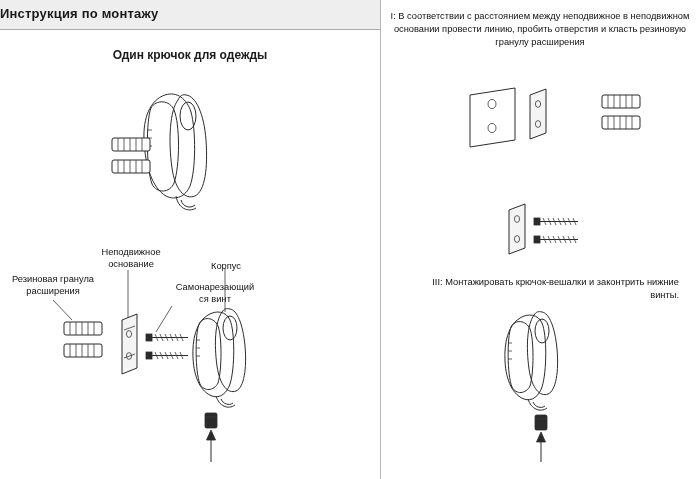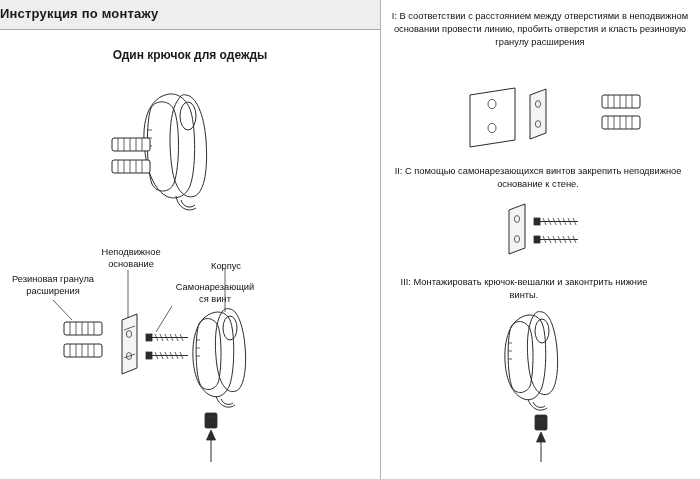--- a/index.html
+++ b/index.html
@@ -60,21 +60,21 @@
   
   .step-text {
     position: absolute;
     font-size: 9.3px;
     line-height: 13px;
     text-align: center;
     color: #111;
   }
   #step1-text { left: 386px; top: 10px;  width: 308px; }
   #step2-text { left: 392px; top: 165px; width: 292px; }
-  #step3-text { left: 371px; top: 276px; width: 292px; text-align: center; padding-left: 14px; box-sizing: border-box;}
+  #step3-text { left: 387px; top: 276px; width: 292px; text-align: right; padding-left: 14px; box-sizing: border-box;}
   
   .label {
     position: absolute;
     font-size: 9.3px;
     line-height: 12px;
     color: #111;
     text-align: center;
   }
   #lbl-rubber   { left: 10px;  top: 273px; width: 86px; }
   #lbl-base     { left: 88px;  top: 246px; width: 86px; text-align: center; }
@@ -100,22 +100,21 @@
 <body>
 
 <div id="page">
 
   <div class="title-bar"></div>
   <div class="title-text">Инструкция по монтажу</div>
   <div class="subtitle-text">Один крючок для одежды</div>
 
   <div class="vdivider"></div>
 
-  <div class="step-text" id="step1-text">I: В соответствии с расстоянием между отверстиями в неподвижном основании провести линию, пробить отверстия и класть резиновую гранулу расширения</div>
-  <div class="step-text" id="step2-text">II: С помощью самонарезающихся винтов закрепить неподвижное основание к стене.</div>
+  <div class="step-text" id="step1-text">I: В соответствии с расстоянием между неподвижное в неподвижном основании провести линию, пробить отверстия и класть резиновую гранулу расширения</div>
   <div class="step-text" id="step3-text">III: Монтажировать крючок-вешалки и законтрить нижние винты.</div>
 
   <div class="label" id="lbl-rubber">Резиновая гранула расширения</div>
   <div class="label" id="lbl-base">Неподвижное основание</div>
   <div class="label" id="lbl-screw">Самонарезающий ся винт</div>
   <div class="label" id="lbl-body">Корпус</div>
 
   <svg class="layer" viewBox="0 0 700 479">
 
     <g>

